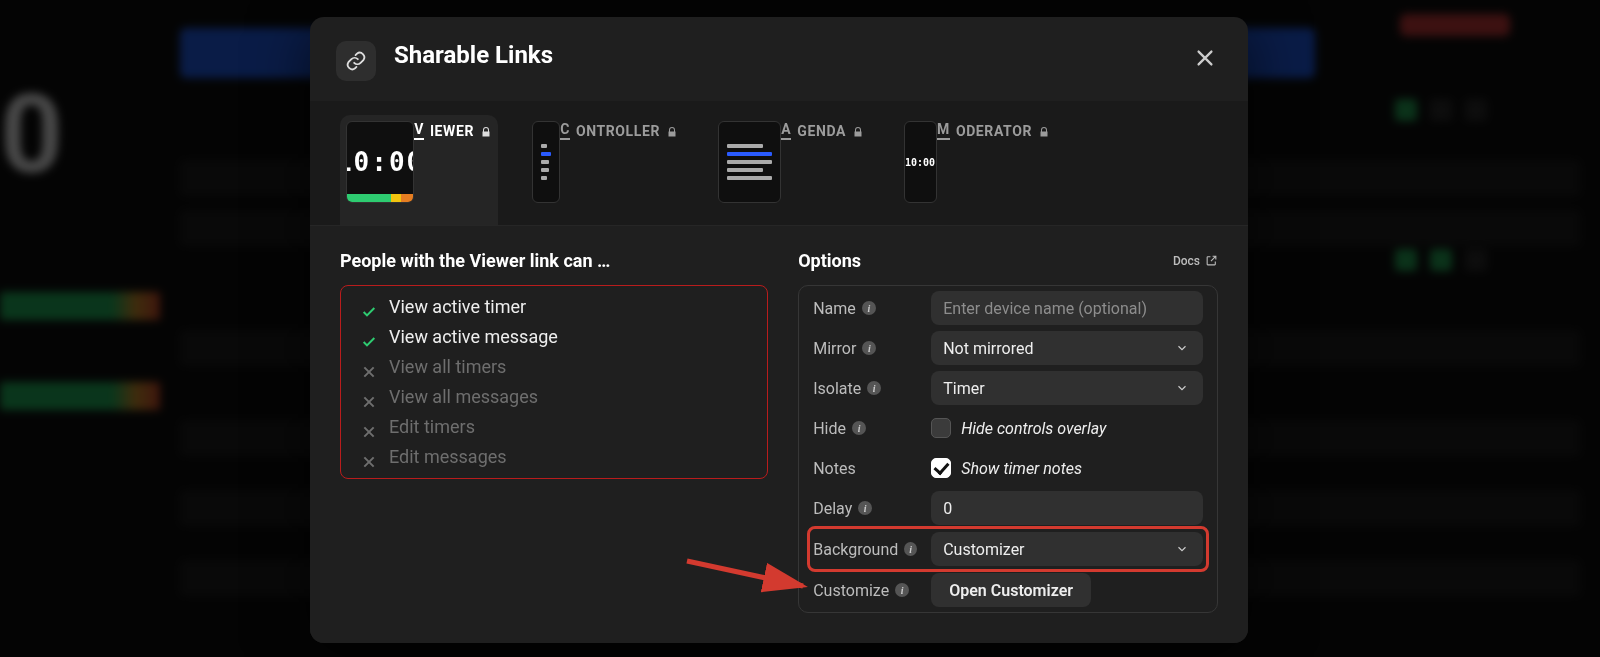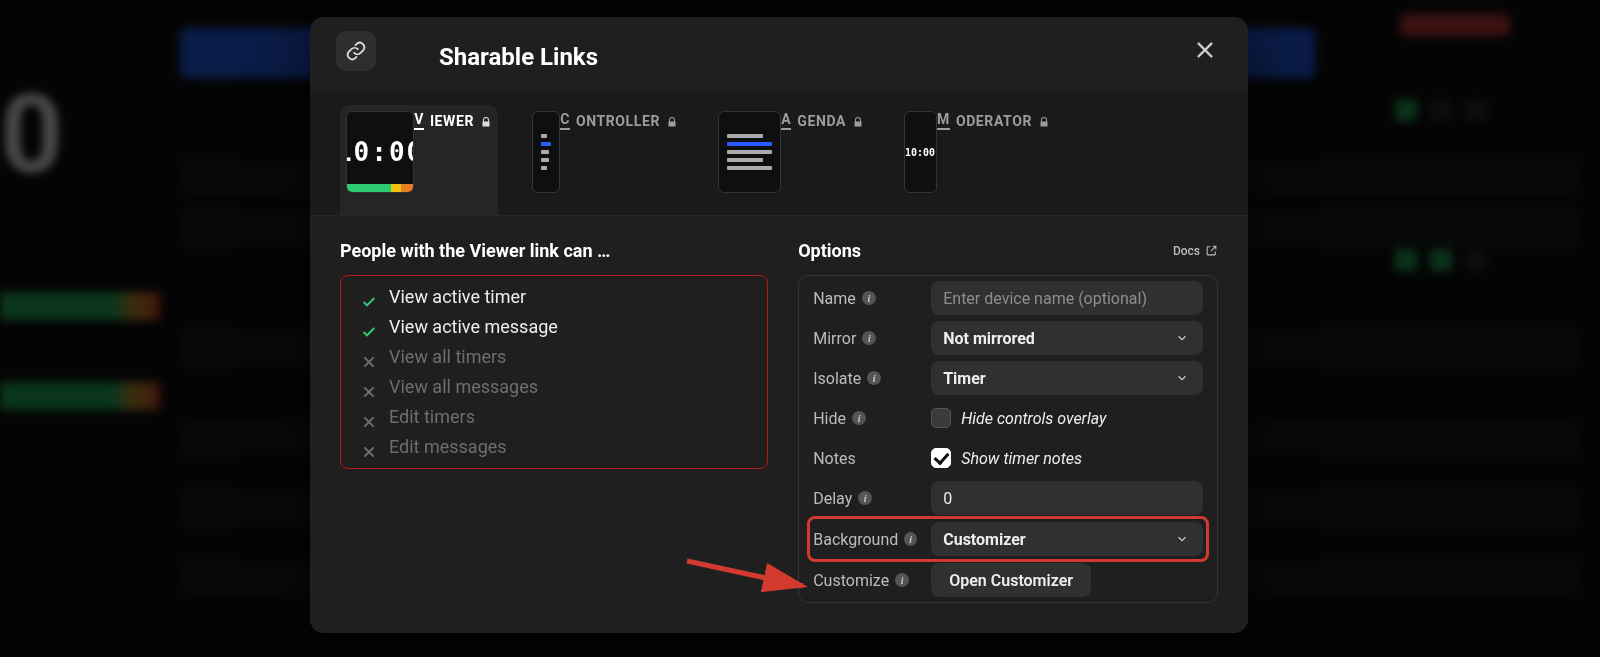--- a/index.html
+++ b/index.html
@@ -11,21 +11,21 @@
   .bg-green-bar{position:absolute;left:0;top:292px;width:160px;height:28px;background:linear-gradient(90deg,#20c060 70%,#e39b2a 85%,#e34a2a 100%);border-radius:3px;}
   .bg-green-bar2{position:absolute;left:0;top:382px;width:160px;height:28px;background:linear-gradient(90deg,#20c060 70%,#e39b2a 85%,#e34a2a 100%);border-radius:3px;}
   .bg-num{position:absolute;left:0;top:70px;font-size:110px;font-weight:700;color:#fff;}
   .bg-icon{position:absolute;width:22px;height:22px;border-radius:4px;}
   .bg-icon.gr{background:#23b35a;}
   .bg-icon.rd{background:#d83a3a;}
   .bg-icon.df{background:#2a2a2a;}
   
   .overlay{position:absolute;inset:0;background:rgba(0,0,0,.55);}
   .modal{position:absolute;left:310px;top:17px;width:938px;border-radius:14px;background:#1f1f1f;overflow:hidden;box-shadow:0 12px 60px rgba(0,0,0,.6);}
-  .modal-header{display:flex;align-items:flex-end;padding:14px 26px 20px 26px;gap:45px;}
+  .modal-header{display:flex;align-items:flex-start;padding:24px 26px 20px 26px;}
   .hdr-icon{width:40px;height:40px;border-radius:10px;background:#2e2e2e;display:flex;align-items:center;justify-content:center;margin-right:18px;}
   .hdr-icon svg{width:22px;height:22px;stroke:#ddd;fill:none;}
   .hdr-title{font-size:24px;font-weight:700;color:#fff;}
   .hdr-close{margin-left:auto;cursor:pointer;padding:6px;}
   .hdr-close svg{width:22px;height:22px;stroke:#ccc;stroke-width:2.5;}
   
   .tabs-row{display:flex;gap:28px;padding:14px 30px 0 30px;background:#1a1a1a;border-bottom:1px solid #262626;}
   .tab{display:flex;flex-direction:row;align-items:flex-start;cursor:pointer;padding:6px 6px 12px 6px;position:relative;width:158px;}
   .tab.selected{background:#252525;border-radius:10px 10px 0 0;}
   .tab-thumb{width:136px;height:82px;border-radius:6px;background:#0f0f0f;border:1px solid #333;display:flex;align-items:center;justify-content:center;margin-bottom:10px;position:relative;overflow:hidden;}
@@ -62,21 +62,21 @@
   .perm-icon.ok svg{stroke:#2ecc71;stroke-width:3;fill:none;}
   .perm-icon.no svg{stroke:#6e6e6e;stroke-width:3;}
   
   .opts-box{border:1px solid #363636;border-radius:10px;padding:2px 14px;}
   .opt-row{display:flex;align-items:center;gap:14px;min-height:40px;padding:3px 0;}
   .opt-label{width:104px;font-size:16px;color:#bcbcbc;display:flex;align-items:center;gap:6px;}
   .info-dot{width:14px;height:14px;border-radius:50%;background:#555;display:inline-flex;align-items:center;justify-content:center;font-size:10px;color:#ccc;font-weight:700;font-family:Georgia,serif;font-style:italic;}
   .opt-control{flex:1;}
   .text-input, .select, .btn{width:100%;background:#303030;border:none;border-radius:8px;color:#eee;font-size:16px;padding:8px 12px;height:34px;}
   .text-input::placeholder{color:#8d8d8d;}
-  .select{display:flex;align-items:center;justify-content:space-between;cursor:pointer;font-weight:700;}
+  .select{display:flex;align-items:center;justify-content:space-between;cursor:pointer;font-weight:400;}
   .chevron{width:16px;height:16px;}
   .chevron svg{width:14px;height:14px;stroke:#ccc;stroke-width:2;fill:none;}
   .btn{cursor:pointer;text-align:center;font-weight:600;width:auto;padding:8px 18px;display:inline-flex;align-items:center;}
   .check-row{display:flex;align-items:center;gap:10px;font-size:16px;color:#eee;font-style:italic;}
   .chk{width:20px;height:20px;border-radius:5px;background:#3b3b3b;border:1px solid #555;display:inline-block;position:relative;cursor:pointer;}
   .chk.checked{background:#fff;border-color:#fff;}
   .chk.checked::after{content:'';position:absolute;left:5px;top:1px;width:6px;height:11px;border:solid #111;border-width:0 3px 3px 0;transform:rotate(42deg);}
   
   .opt-row.highlight{outline:3px solid #d33a2f;outline-offset:-1px;border-radius:6px;padding:4px 4px;margin:0 -4px;}
   

